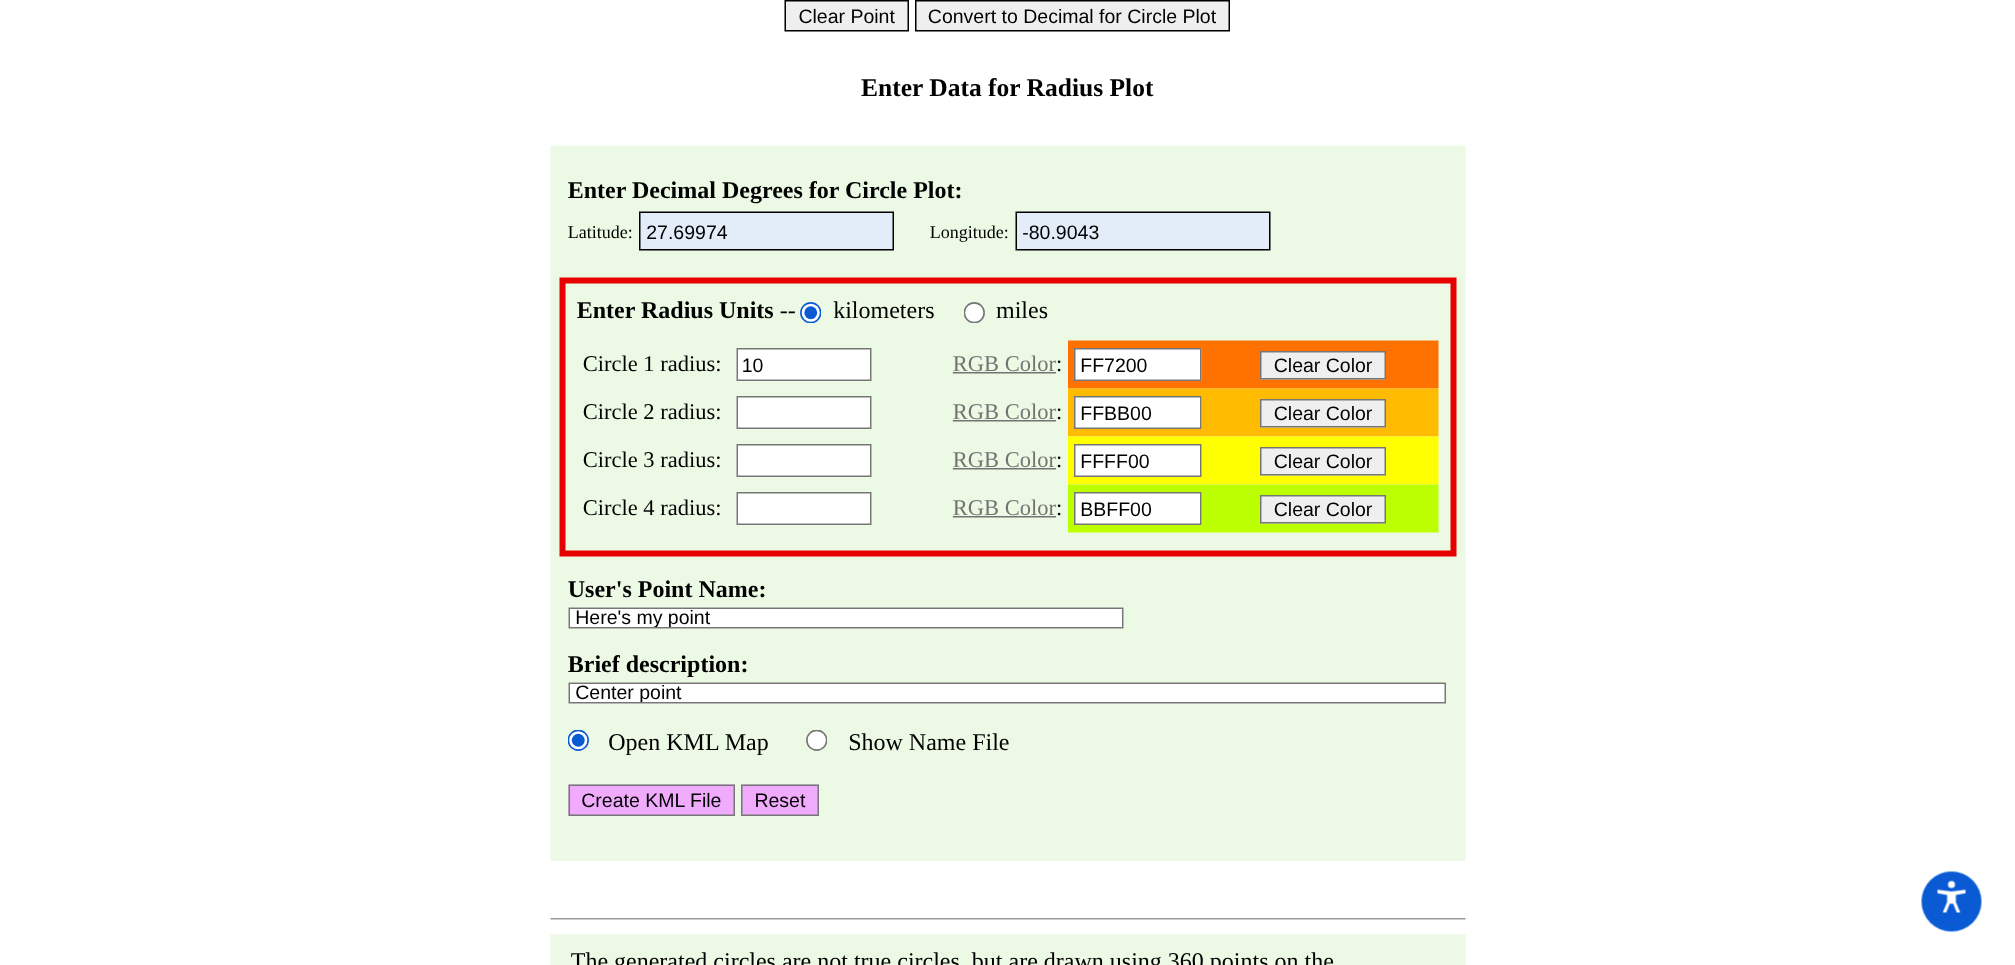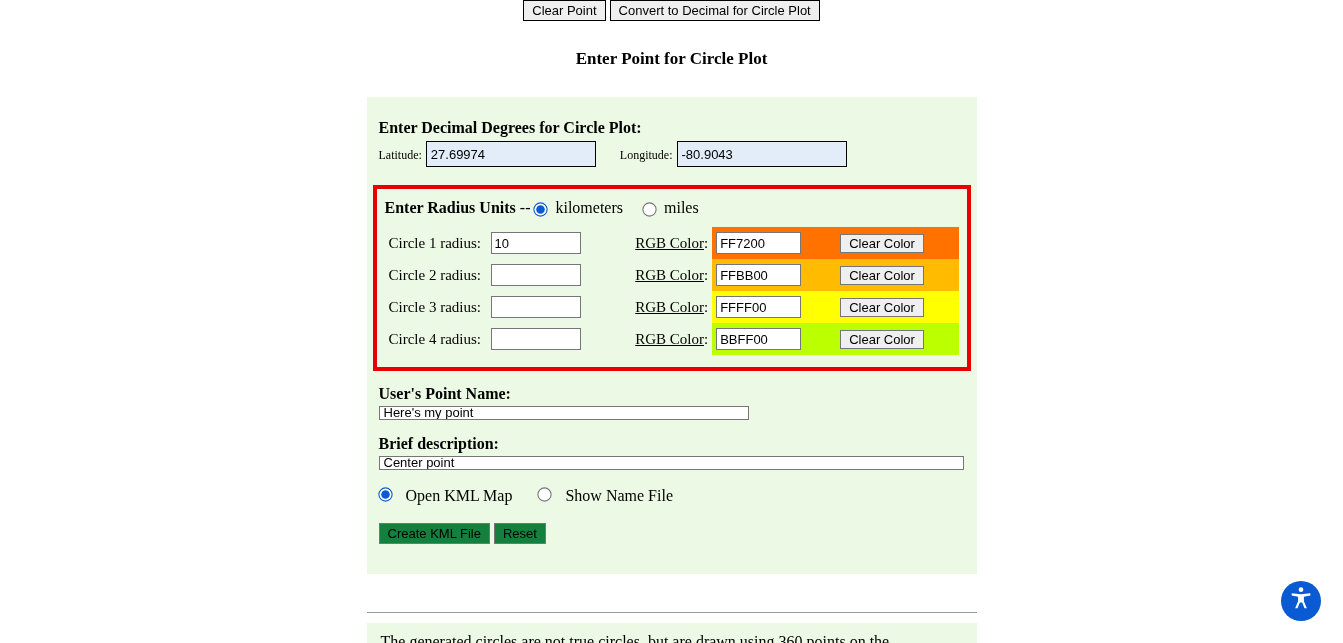--- a/index.html
+++ b/index.html
@@ -66,21 +66,21 @@
       margin: 18px 6px 0 6px;
       padding: 10px 8px 12px 8px;
       position: relative;
     }
     .units-row { margin-bottom: 10px; }
     .units-row input[type="radio"] { vertical-align: middle; }
     .circle-table { border-collapse: collapse; width: 100%; }
     .circle-table td { padding: 5px 4px; vertical-align: middle; font-size: 15px; }
     .radius-lbl { width: 102px; white-space: nowrap; }
     .radius-inp { width: 90px; height: 22px; font-family: Arial, sans-serif; font-size: 13px; border: 1px solid #767676; background: #fff; padding: 1px 3px; }
-    .rgb-link { color: #000000; text-decoration: underline; cursor: pointer; }
+    .rgb-link { color: #737373; text-decoration: underline; cursor: pointer; }
     .rgb-cell { width: 95px; }
     .color-inp { width: 85px; height: 22px; font-family: Arial, sans-serif; font-size: 13px; border: 1px solid #767676; background: #fff; padding: 1px 3px; }
     .swcell { border: none; padding: 4px 10px; }
     .clear-btn {
       font-family: Arial, sans-serif;
       font-size: 13px;
       padding: 1px 8px;
       background: #efefef;
       border: 1px solid #767676;
       cursor: pointer;
@@ -89,21 +89,21 @@
     .wide-input {
       font-family: Arial, sans-serif; font-size: 13px;
       border: 1px solid #767676; background: #fff;
       padding: 2px 4px; height: 14px;
     }
     .output-row { padding: 0 12px; margin-top: 16px; }
     .output-row label { font-size: 16px; margin-left: 6px; margin-right: 22px; }
     .action-row { padding: 0 12px; margin-top: 18px; }
     .action-btn {
       font-family: Arial, sans-serif; font-size: 13px;
-      padding: 2px 8px; background: #15803d;
+      padding: 2px 8px; background: #f0abfc;
       border: 1px solid #767676; cursor: pointer;
     }
     hr.divider { margin: 38px 12px 10px 12px; border: none; border-top: 1px solid #999; }
     .note-box {
       background: #ecf9e4;
       width: 610px;
       margin: 8px auto 0 auto;
       padding: 10px 14px 14px 14px;
       font-size: 16px;
     }
@@ -123,21 +123,21 @@
 </head>
 <body>
 
 <div class="page">
 
   <div class="top-buttons">
     <button class="btn">Clear Point</button>
     <button class="btn">Convert to Decimal for Circle Plot</button>
   </div>
 
-  <div class="heading">Enter Point for Circle Plot</div>
+  <div class="heading">Enter Data for Radius Plot</div>
 
   <div class="greenbox">
 
     <div class="section">
       <div class="label-bold">Enter Decimal Degrees for Circle Plot:</div>
       <div class="row-latlon">
         <span class="lbl">Latitude:</span>
         <input class="val-input" type="text" value="27.69974" style="">
         &nbsp;&nbsp;&nbsp;&nbsp;
         <span class="lbl">Longitude:</span>

